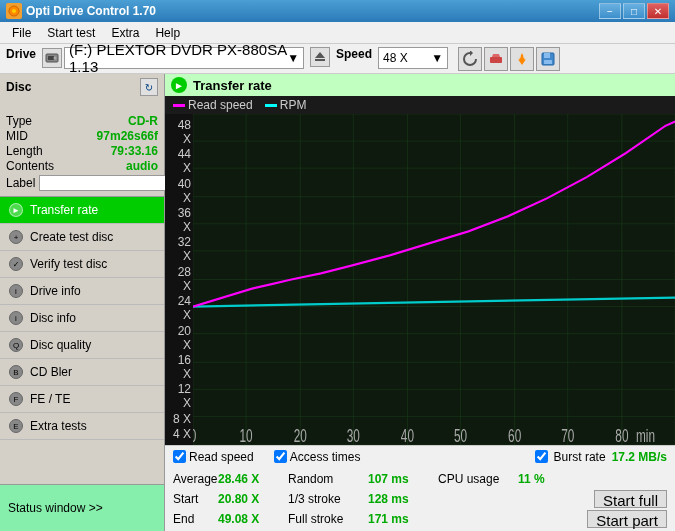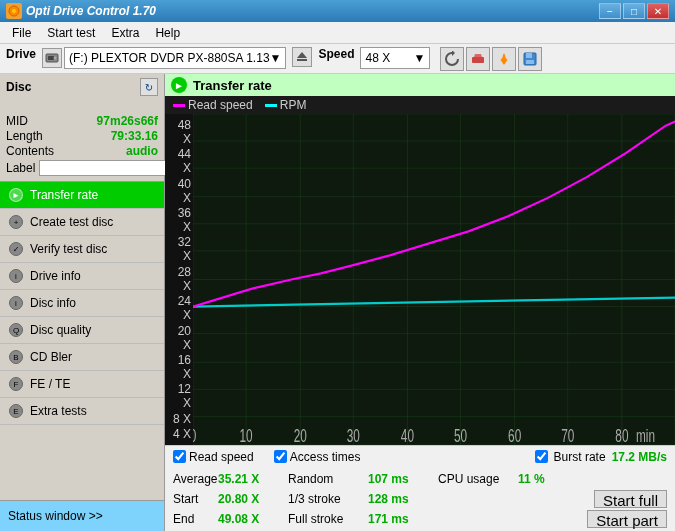--- a/index.html
+++ b/index.html
@@ -8,21 +8,21 @@
     
     .title-bar {
       background: linear-gradient(to bottom, #4a9fd4, #2b7ab8);
       color: white;
       display: flex;
       align-items: center;
       justify-content: space-between;
       padding: 4px 6px;
       height: 22px;
     }
-    .title-bar-left { display: flex; align-items: center; gap: 4px; font-style: italic; }
+    .title-bar-left { display: flex; align-items: center; gap: 4px; }
     .title-bar-icon { width: 16px; height: 16px; background: #f0a030; border-radius: 2px; display: flex; align-items: center; justify-content: center; }
     .title-bar-title { font-size: 12px; font-weight: bold; color: white; }
     .title-bar-controls { display: flex; gap: 2px; }
     .title-btn {
       width: 22px; height: 16px; border: 1px solid rgba(255,255,255,0.4);
       background: linear-gradient(to bottom, #6ab0e0, #3d90cc);
       color: white; font-size: 10px; cursor: pointer;
       display: flex; align-items: center; justify-content: center;
     }
     .title-btn.close { background: linear-gradient(to bottom, #e06060, #c03030); }
@@ -55,21 +55,21 @@
     .drive-label { font-weight: bold; }
     .drive-select {
       display: flex; align-items: center;
       border: 1px solid #999;
       background: white;
       padding: 1px 4px;
       height: 22px;
       flex: 1;
       max-width: 240px;
     }
-    .drive-select-text { flex: 1; font-size: 12px; }
+    .drive-select-text { flex: 1; font-size: 15px; }
     .drive-btn {
       width: 20px; height: 20px; background: #e0e0e0;
       border: 1px solid #999; cursor: pointer;
       display: flex; align-items: center; justify-content: center;
       font-size: 10px;
     }
     .speed-label { font-weight: bold; }
     .speed-select {
       display: flex; align-items: center;
       border: 1px solid #999; background: white;
@@ -152,22 +152,22 @@
       font-size: 8px;
     }
     .nav-item:not(.active) .nav-icon-circle {
       background: #888;
       border-color: #666;
     }
 
     
     .status-window-btn {
       display: flex; align-items: center; justify-content: space-between;
-      padding: 8px 8px;
-      background: #7dd3fc;
+      padding: 16px 8px;
+      background: #86efac;
       border-top: 1px solid #999;
       cursor: pointer;
       font-size: 11px;
     }
 
     
     .main-content {
       flex: 1;
       background: #000;
       display: flex;
@@ -339,20 +339,24 @@
 </div>
 
 <div class="main-layout">
 
   <div class="sidebar">
 
     <div class="disc-panel">
       <div class="disc-header">
         <span class="disc-header-label">Disc</span>
         <div class="disc-header-btn">↻</div>
+      </div>
+      <div class="disc-row">
+        <span class="disc-key">Type</span>
+        <span class="disc-val">CD-R</span>
       </div>
       <div class="disc-row">
         <span class="disc-key">MID</span>
         <span class="disc-val">97m26s66f</span>
       </div>
       <div class="disc-row">
         <span class="disc-key">Length</span>
         <span class="disc-val">79:33.16</span>
       </div>
       <div class="disc-row">
@@ -527,21 +531,21 @@
         <input type="checkbox" checked="" style="">
         <span>Burst rate</span>
         <span class="burst-val">17.2 MB/s</span>
       </div>
     </div>
 
     <div class="stats-area">
 
       <div class="stats-row">
         <span class="stat-label">Average</span>
-        <span class="stat-val">35.21 X</span>
+        <span class="stat-val">28.46 X</span>
         <span class="stat-mid-label">Random</span>
         <span class="stat-mid-val">107 ms</span>
         <span class="stat-right-label">CPU usage</span>
         <span class="stat-right-val">11 %</span>
       </div>
 
       <div class="stats-row">
         <span class="stat-label">Start</span>
         <span class="stat-val">20.80 X</span>
         <span class="stat-mid-label">1/3 stroke</span>

